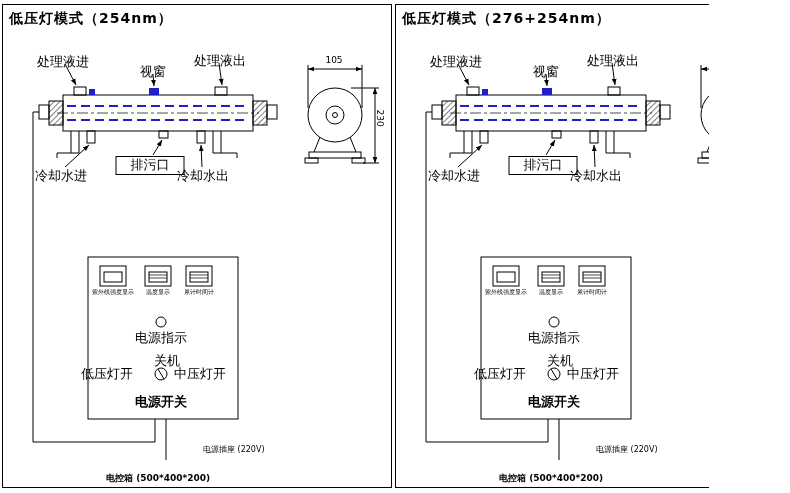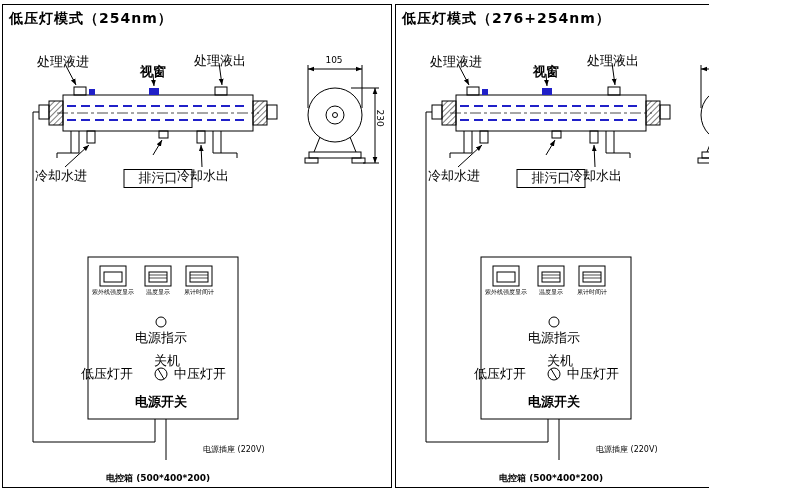--- a/index.html
+++ b/index.html
@@ -9,24 +9,24 @@
          box-sizing:border-box;background:#fff;}
   .panel.p0{left:2px;width:390px;}
   .panel.p1{left:395px;width:391px;}
   .title{position:absolute;left:6px;top:5px;font-size:14px;font-weight:bold;
          letter-spacing:1px;white-space:nowrap;}
   svg.art{position:absolute;left:0;top:0;}
   .lbl{position:absolute;font-size:13px;line-height:1.15;white-space:nowrap;color:#000;}
   .c{transform:translateX(-50%);}
   
   .p-inlet{left:60px;top:50px;}
-  .p-window{left:150px;top:60px;font-weight:bold;}
+  .p-window{left:150px;top:60px;}
   .p-outlet{left:217px;top:49px;}
   .p-coolin{left:58px;top:164px;}
-  .p-drain{left:155px;top:151px;border:1px solid #000;padding:1px 14px;background:#fff;margin-top:13px;}
+  .p-drain{left:147px;top:151px;border:1px solid #000;padding:1px 14px;background:#fff;}
   .p-coolout{left:200px;top:164px;}
   
   .p-dimw{left:331px;top:50px;font-size:9px;}
   .p-dimh{left:368px;top:108px;font-size:9px;transform:rotate(90deg);}
   
   .p-m1{left:110px;top:284px;font-size:6px;}
   .p-m2{left:155px;top:284px;font-size:6px;}
   .p-m3{left:196px;top:284px;font-size:6px;}
   .p-pind{left:158px;top:326px;}
   .p-off{left:164px;top:349px;}

